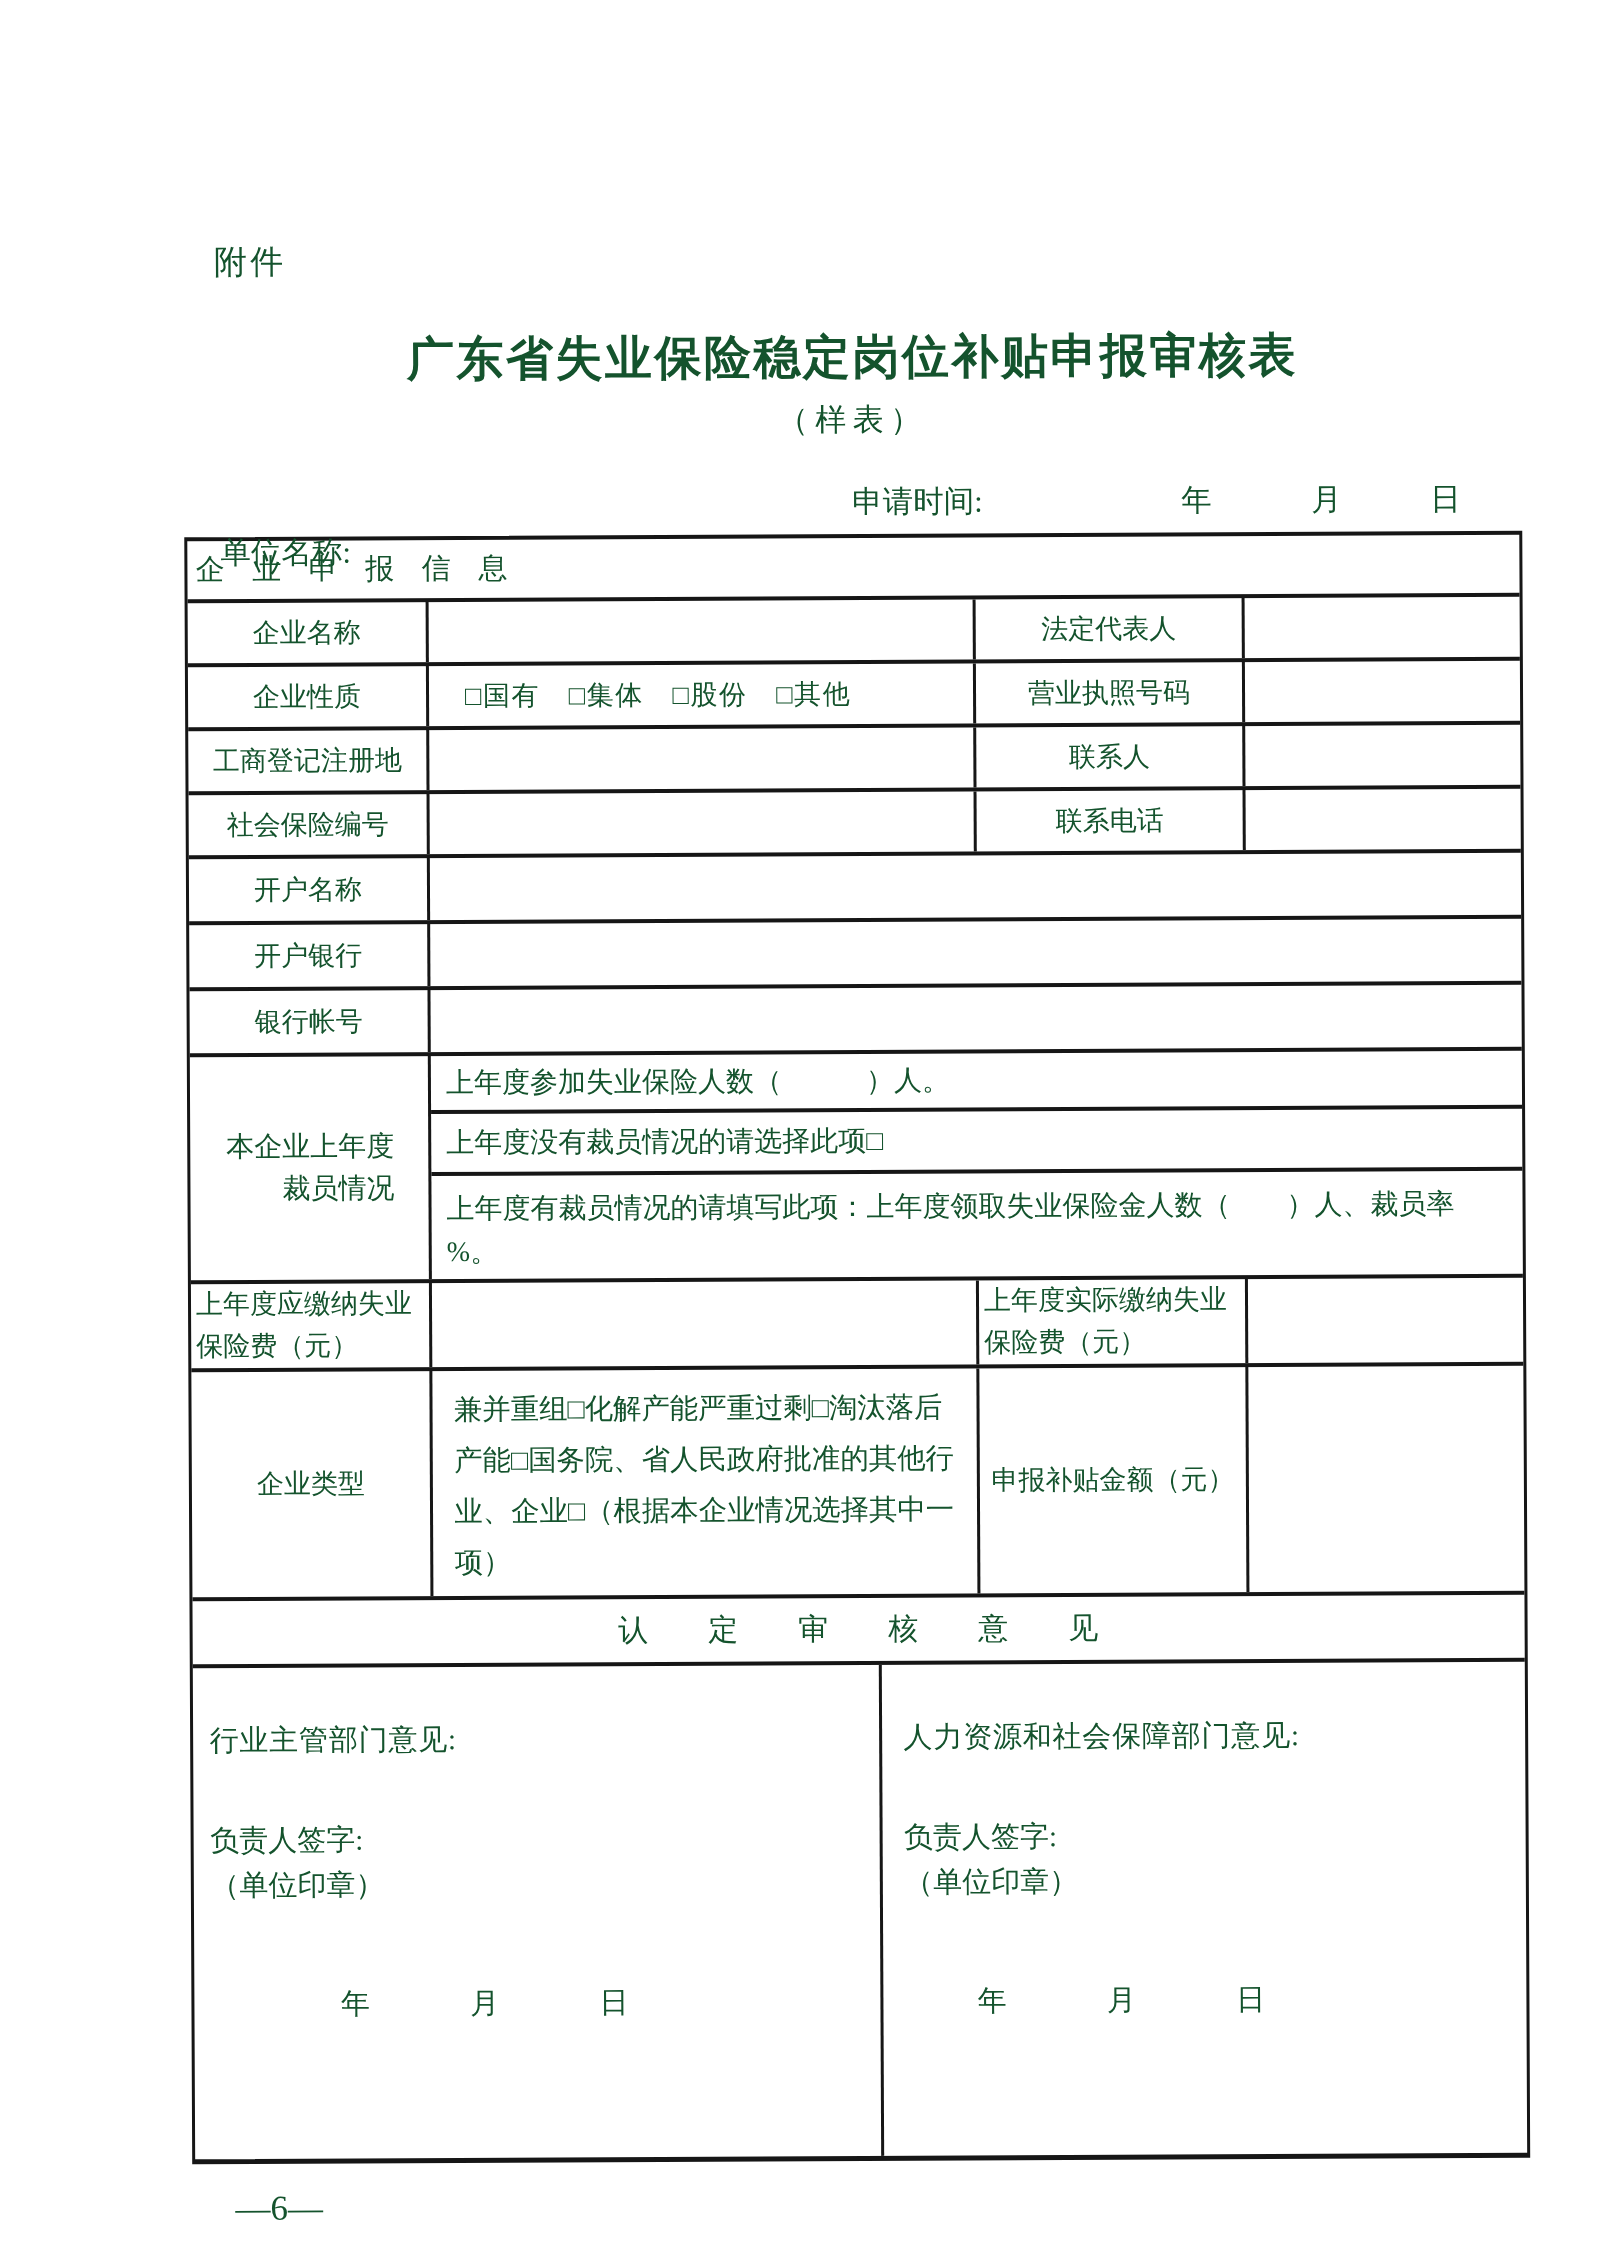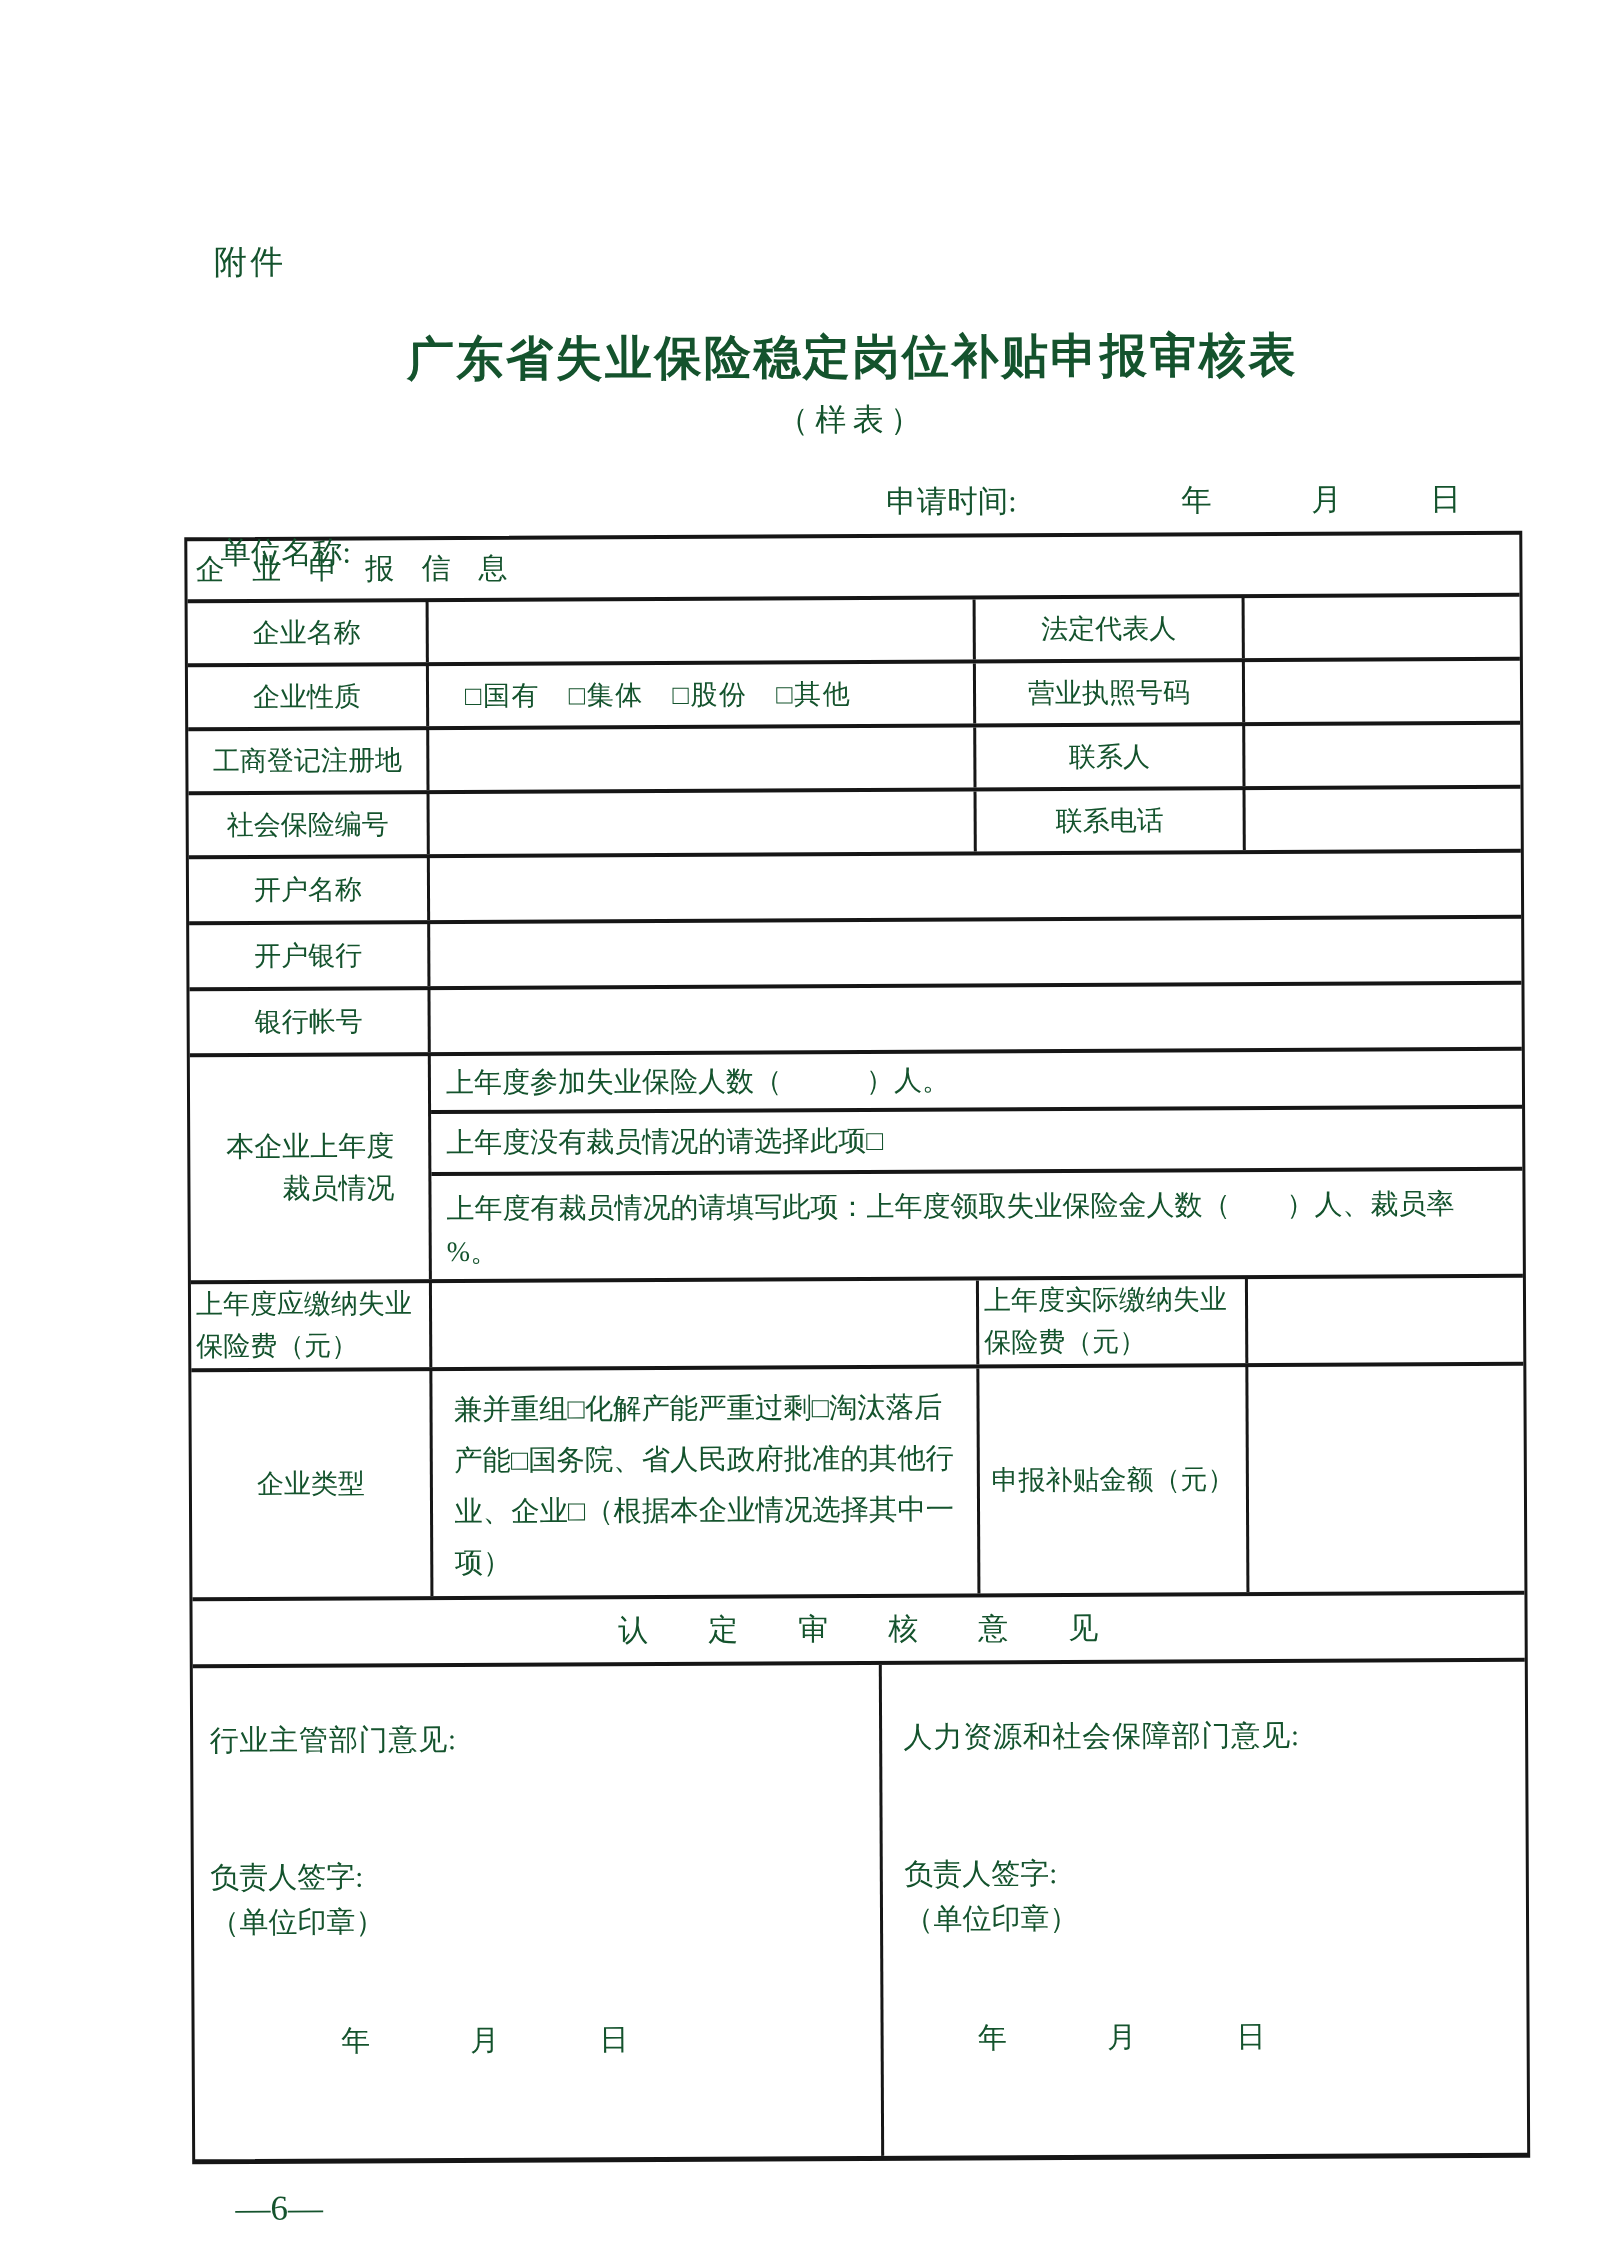--- a/index.html
+++ b/index.html
@@ -33,21 +33,21 @@
   }
   .subtitle {
     margin-top:10px;
     text-align:center;
     font-size:31px;
     letter-spacing:6.6px;
   }
   .meta { position:relative; height:40px; margin-top:41px; font-size:30.5px; }
   .meta span { position:absolute; top:0; white-space:nowrap; }
   .meta .m-unit  { left:36px;margin-top:48px; }
-  .meta .m-apply { left:702px;text-align:right; }
+  .meta .m-apply { left:668px;text-align:right; }
   .meta .m-year  { left:997px; }
   .meta .m-month { left:1127px; }
   .meta .m-day   { left:1246px; }
 
   .form-table {
     margin-top:11.5px;
     width:1338px;
     border:3.3px solid #161616;
     border-top-width:4.1px;
     border-bottom-width:5px;
@@ -111,21 +111,21 @@
   .review-cell {
     display:flex; flex-direction:column;
     align-items:flex-start; justify-content:flex-start;
     min-height:491px;
     padding:53px 0 0 16.5px;
     font-size:29px;
     text-align:left;
   }
   .review-cell + .review-cell { border-left:3.3px solid #161616; }
   .review-cell .opinion-title { letter-spacing:0.8px; }
-  .review-cell .sign-label { margin-top:97px;text-align:center; }
+  .review-cell .sign-label { margin-top:60px;text-align:center; }
   .review-cell .seal-label { margin-top:5px; }
   .review-cell .date-line  { margin-top:79px; letter-spacing:3.3px; }
   .review-cell.rc-left  .date-line { margin-left:130px; }
   .review-cell.rc-right .date-line { margin-left:73px; }
   .review-cell.rc-right { padding-left:21.4px; }
 
   .page-number {
     margin-top:25px;
     margin-left:43px;
     font-size:35px;

